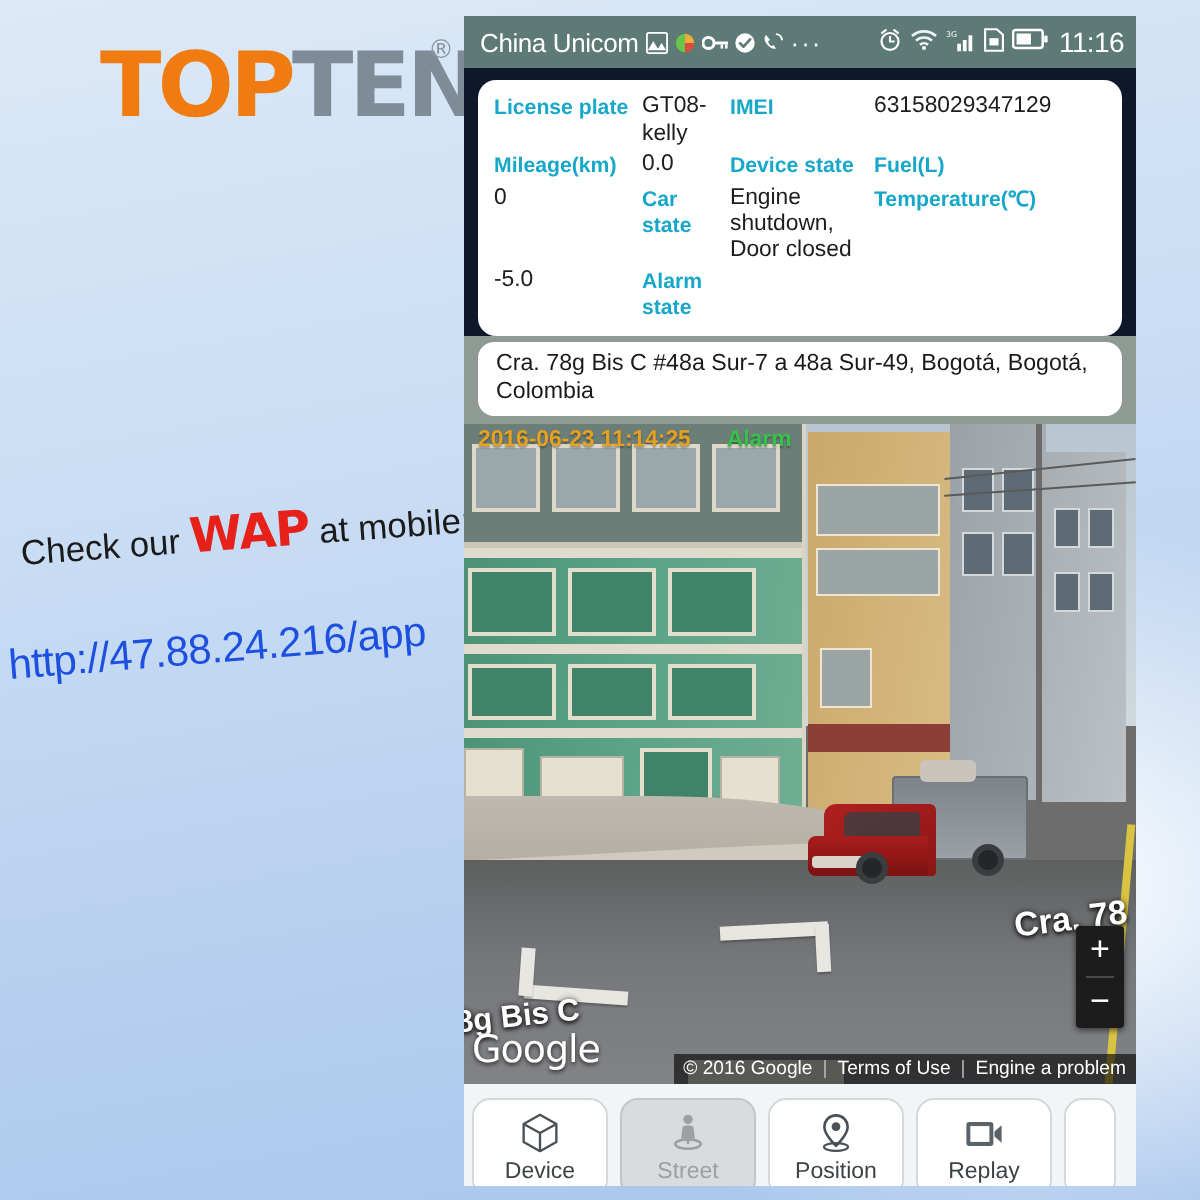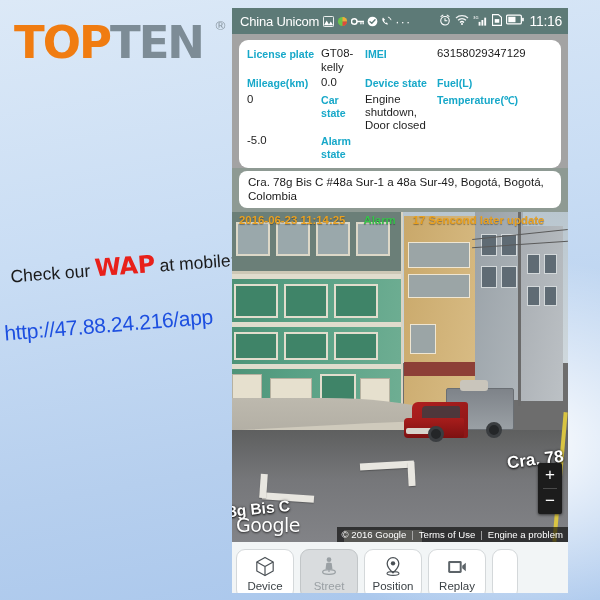--- a/index.html
+++ b/index.html
@@ -16,21 +16,21 @@
 
   
   .promo { position: absolute; left: 0; top: 0; width: 240px; height: 600px; }
 
   .logo-block { position: absolute; left: 14px; top: 22px; width: 200px; }
   .logo-word {
     font-size: 45px; font-weight: bold; letter-spacing: -2px;
     font-family: "DejaVu Sans", sans-serif; line-height: 0.95;
     white-space: nowrap; position: relative;
   }
-  .logo-top { color: #F07C11; }
+  .logo-top { color: #F07C11; margin-left: 36px; }
   .logo-ten { color: #7D8C96; }
   .logo-reg {
     position: absolute; top: -2px; right: -13px;
     font-size: 13px; color: #8A98A2; font-weight: normal; letter-spacing: 0;
   }
   .logo-sub {
     font-size: 13.5px; font-weight: bold; color: #4C5A64;
     letter-spacing: 1.1px; margin-top: 3px; margin-left: 3px;
     font-family: "Liberation Sans", sans-serif; white-space: nowrap;
   }
@@ -64,21 +64,21 @@
     color: #ffffff; font-size: 12.5px; white-space: nowrap;
   }
   .carrier { font-size: 13px; letter-spacing: -0.2px; margin-right: 4px; }
   .sb-icons { display: flex; align-items: center; gap: 3px; }
   .sb-icons svg { display: block; }
   .sb-right { margin-left: auto; display: flex; align-items: center; gap: 4px; }
   .sb-time { font-size: 14px; margin-left: 2px; letter-spacing: -0.3px; }
   .dots { font-size: 13px; letter-spacing: 1px; opacity: .95; line-height: 1; }
 
   
-  .info-wrap { position: relative; background: #a3a3a3; padding: 6px 7px 0 7px; }
+  .info-wrap { position: relative; background: #0f172a; padding: 6px 7px 0 7px; }
   .info-card {
     background: #ffffff; border-radius: 9px; padding: 7px 8px 6px 8px;
     display: grid; grid-template-columns: 74px 44px 72px auto;
     row-gap: 2px; align-items: start;
   }
   .lab { color: #17A8C9; font-size: 10.6px; font-weight: bold; line-height: 13.5px; padding-top: 1px; }
   .val { color: #1d1d1d; font-size: 11.4px; line-height: 13.5px; }
   .val.wrap2 { line-height: 13px; }
 
   
@@ -189,21 +189,21 @@
     display: flex; align-items: center; justify-content: center; cursor: pointer;
   }
   .zoomctl .zsep { height: 1px; background: #4a4a4a; width: 60%; flex: none; }
 
   
   .navbar {
     position: relative; height: 64px; background: #f2f5f6;
     display: flex; align-items: center; padding: 0 4px; gap: 6px;
   }
   .navbtn {
-    width: 58px; height: 50px; background: #ffffff;
+    width: 68px; height: 50px; background: #ffffff;
     border: 1px solid #d4d8da; border-radius: 9px;
     display: flex; flex-direction: column; align-items: center;
     justify-content: center; gap: 2px; flex: none;
   }
   .navbtn.active { background: #d9dcde; border-color: #c2c6c8; }
   .navbtn .ico { height: 22px; display: flex; align-items: center; }
   .navbtn .cap { font-size: 11.5px; color: #3c4246; }
   .navbtn.active .cap { color: #9aa0a4; }
   .navbtn.partial { width: 26px; }
 </style>
@@ -325,21 +325,21 @@
       <div class="val wrap2">Engine shutdown, Door closed</div>
 
       <div class="lab">Temperature(℃)</div>
       <div class="val">-5.0</div>
       <div class="lab">Alarm state</div>
       <div class="val"></div>
     </div>
   </div>
 
   <div class="addr-wrap">
-    <div class="addr-card">Cra. 78g Bis C #48a Sur-1 a 48a Sur-49, Bogotá, Bogotá, Colombia</div>
+    <div class="addr-card">Cra. 78g Bis C #48a Sur-7 a 48a Sur-49, Bogotá, Bogotá, Colombia</div>
   </div>
 
   <div class="sv">
 
     <div class="sv-scene">
       <div class="sky"></div>
 
       <div class="b-green">
         <div class="b-green-top">
           <div class="gw" style="left:8px;  top:10px; width:34px; height:34px;"></div>
@@ -405,21 +405,20 @@
       <div class="mark" style="left:176px; top:250px; width:7px;  height:24px; transform:rotate(-3deg);"></div>
       <div class="mark" style="left:112px; top:318px; width:78px; height:14px;"></div>
 
       <div class="sv-label lbl-cra">Cra. 78</div>
       <div class="sv-label lbl-bis">8g Bis C</div>
     </div>
 
     <div class="statusline">
       <span class="sl-time">2016-06-23 11:14:25</span>
       <span class="sl-online">Alarm</span>
-      <span class="sl-upd">17 Sencond later update</span>
     </div>
 
     <div class="gmaps-logo">Google</div>
 
     <div class="zoomctl">
       <div>+</div>
       <div class="zsep"></div>
       <div>−</div>
     </div>
 

